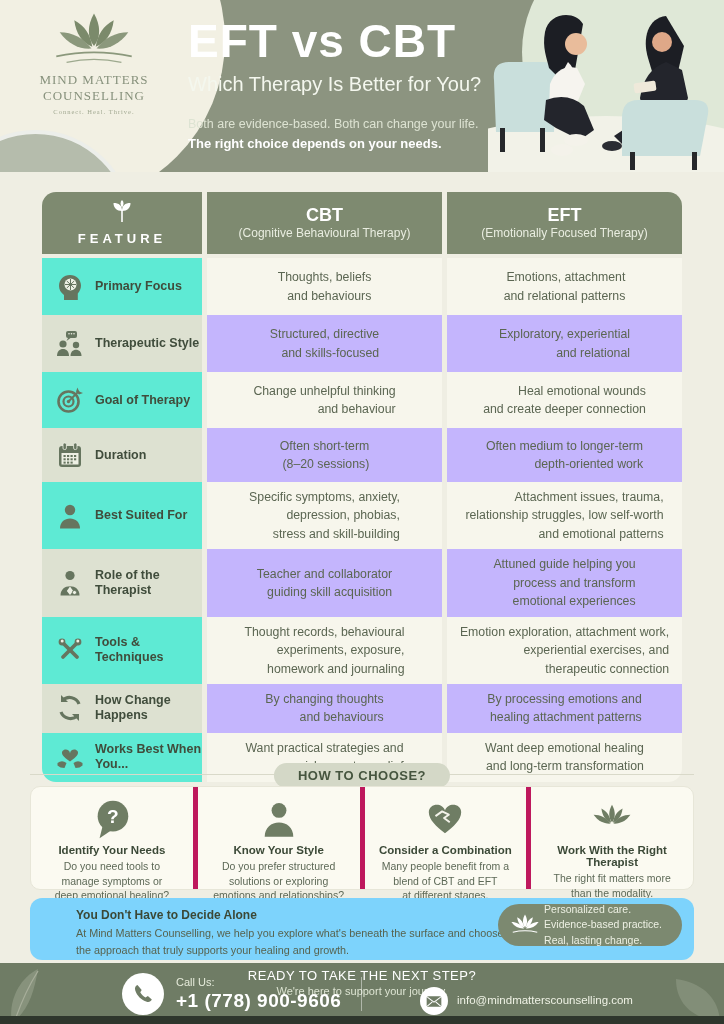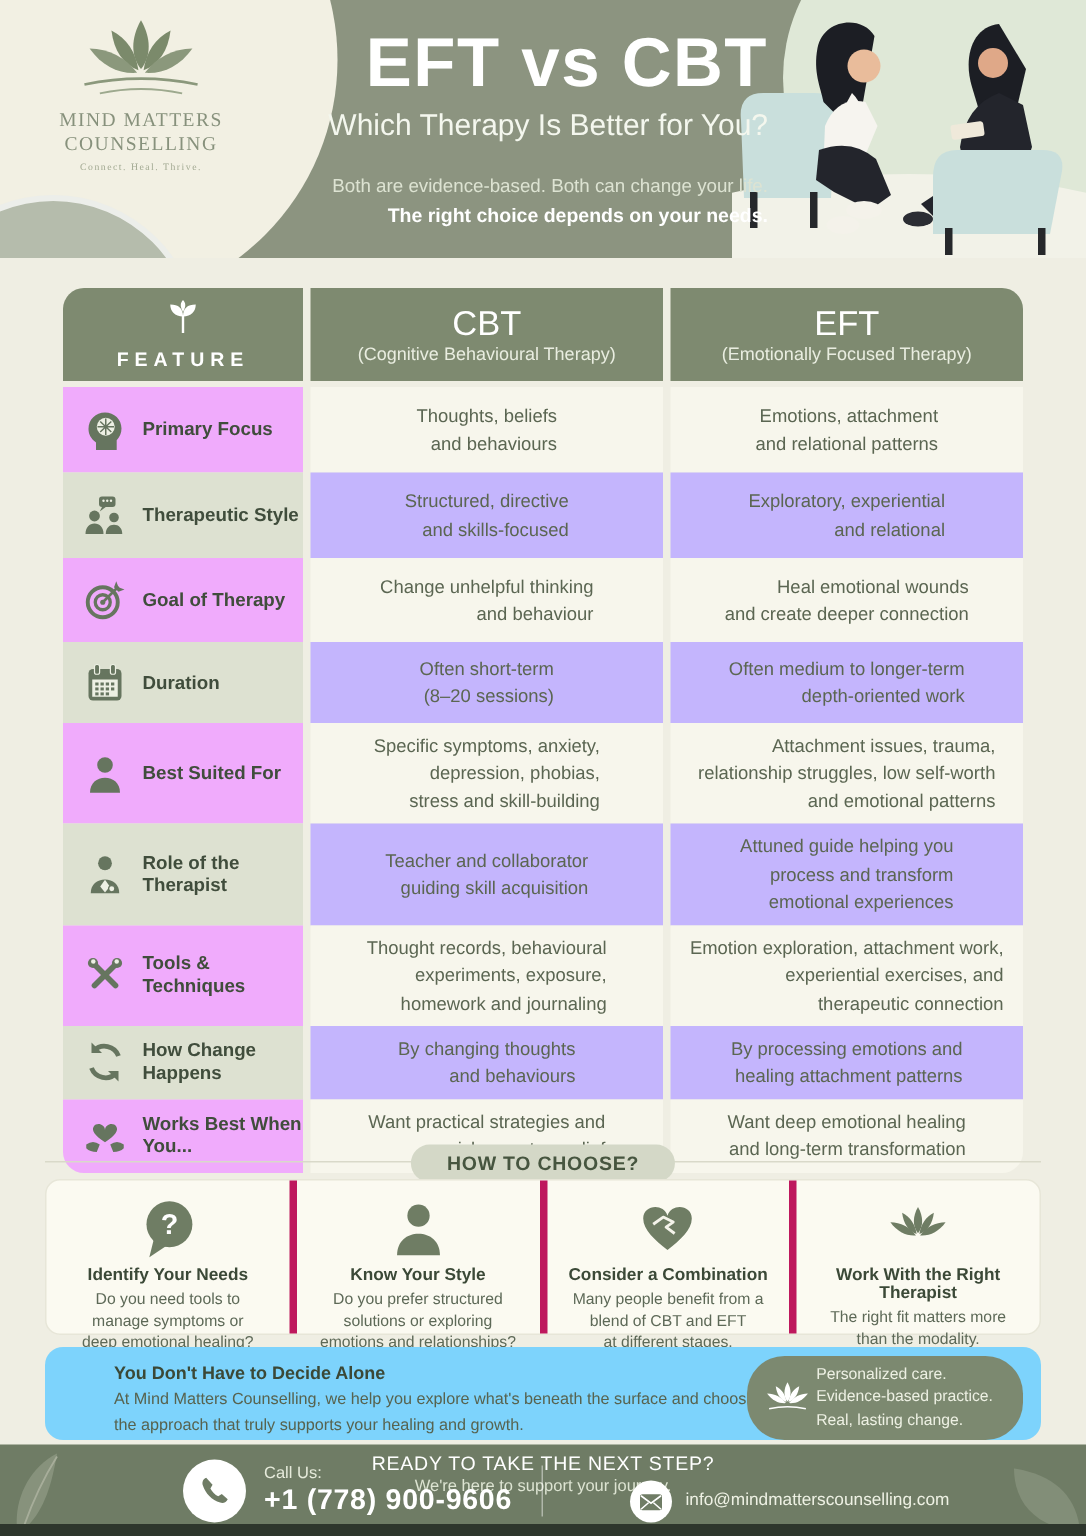--- a/index.html
+++ b/index.html
@@ -8,43 +8,43 @@
   .page { position:relative; width:724px; height:1024px; background:#efeee3; overflow:hidden; }
 
   
   .header { position:absolute; top:0; left:0; width:724px; height:172px; background:#8c9480; overflow:hidden; }
   .blob-cream { position:absolute; left:-105px; top:-125px; width:330px; height:330px; border-radius:50%; background:#f2f0e3; }
   .gray-circle { position:absolute; left:-62px; top:130px; width:195px; height:195px; border-radius:50%; background:#b5bcac; border:4px solid rgba(255,255,255,.75); }
   .logo { position:absolute; left:18px; top:10px; width:152px; text-align:center; }
   .logo svg { display:block; margin:0 auto; }
   .logo-name { font-family:"Liberation Serif","DejaVu Serif",serif; font-size:13px; letter-spacing:1px; color:#87917c; line-height:1.25; margin-top:2px; }
   .logo-tagline { font-family:"Liberation Serif","DejaVu Serif",serif; font-size:6.5px; letter-spacing:1px; color:#a2a992; margin-top:3px; }
-  .title-wrap { position:absolute; left:188px; top:14px; width:324px; text-align:right; color:#fff; }
+  .title-wrap { position:absolute; left:188px; top:14px; width:324px; text-align:left; color:#fff; }
   .main-title { font-size:46px; font-weight:900; letter-spacing:1px; }
   .sub-title { font-size:20px; font-weight:400; color:#f4f7ee; margin-top:5px; }
   .tag1 { font-size:12.5px; color:#dde3d2; margin-top:21px; }
   .tag2 { font-size:13px; font-weight:bold; color:#ffffff; margin-top:5px; }
   .illustration { position:absolute; right:0; top:0; width:236px; height:172px; }
 
   
   .tbl { position:absolute; top:192px; left:42px; width:640px; }
   .tbl-head, .tbl-body { display:grid; grid-template-columns:160px 1fr 1fr; column-gap:5px; }
   .tbl-body { margin-top:4px; }
   .th { background:#7e8a70; color:#fff; display:flex; flex-direction:column; align-items:center; justify-content:center; height:62px; }
   .th-feature { border-top-left-radius:14px; }
   .th-eft { border-top-right-radius:14px; }
   .th-feature .th-label { font-size:13px; letter-spacing:4px; font-weight:bold; margin-top:3px; }
-  .th-abbr { font-size:23px; font-weight:400; line-height:1.1;text-align:right; }
+  .th-abbr { font-size:18px; font-weight:700; line-height:1.1;text-align:right; }
   .th-full { font-size:12px; color:#e9ede0; margin-top:1px; }
   .cell { display:flex; align-items:center; }
   .fcell { gap:10px; padding-left:13px; }
   .fcell .flabel { font-size:12.5px; font-weight:bold; color:#404d3c; line-height:1.2; }
   .fcell .ic { flex:0 0 30px; display:flex; align-items:center; justify-content:center; }
   .ccell { justify-content:center; text-align:right; font-size:12.3px; color:#5b6652; line-height:1.5; white-space:pre-line; padding:6px 10px; }
-  .row-odd.fcell  { background:#f0abfc; }
+  .row-odd.fcell  { background:#5eead4; }
   .row-odd.ccell  { background:#f7f6ec; }
   .row-even.fcell { background:#dde1d1; }
   .row-even.ccell { background:#c4b5fd; }
   .h57{min-height:57px}.h56{min-height:56px}.h54{min-height:54px}.h60{min-height:60px}.h62{min-height:62px}.h48{min-height:48px}.h46{min-height:46px}
   .bl-corner { border-bottom-left-radius:14px; }
   .br-corner { border-bottom-right-radius:14px; }
 
   
   .choose-rule { position:absolute; top:774px; left:30px; width:664px; height:1px; background:#d9d9c9; }
   .choose-badge { position:absolute; top:763px; left:50%; transform:translateX(-50%); background:#d4d8c7; color:#46553f; font-size:13px; font-weight:bold; letter-spacing:.5px; padding:5px 24px; border-radius:16px; }
@@ -52,21 +52,21 @@
   .choose-item { flex:1; text-align:center; padding-top:9px; }
   .choose-item + .choose-item { border-left:5px solid #be185d; }
   .choose-icon { height:46px; display:flex; align-items:center; justify-content:center; }
   .choose-title { font-size:11.5px; font-weight:bold; color:#3b4937; margin-top:2px; }
   .choose-text { font-size:10.5px; color:#5d6957; line-height:1.4; margin-top:3px; white-space:pre-line; }
 
   
   .decide { position:absolute; top:898px; left:30px; width:664px; height:62px; background:#7dd3fc; border-radius:12px; }
   .decide-title { position:absolute; left:46px; top:10px; font-size:12px; font-weight:bold; color:#3b4836; }
   .decide-text { position:absolute; left:46px; top:27px; font-size:10.8px; color:#57634f; line-height:1.55; white-space:pre-line; }
-  .decide-pill { position:absolute; right:12px; top:6px; height:56px; background:#7c8970; border-radius:25px; display:flex; align-items:center; padding:0 20px 0 8px; }
+  .decide-pill { position:absolute; right:12px; top:6px; height:42px; background:#7c8970; border-radius:25px; display:flex; align-items:center; padding:0 20px 0 8px; }
   .pill-lotus { width:38px; height:38px; border-radius:50%; display:flex; align-items:center; justify-content:center; }
   .pill-lines { font-size:10.5px; color:#edf0e3; line-height:1.45; }
 
   
   .footer { position:absolute; top:963px; left:0; width:724px; height:53px; background:#6f7c65; overflow:visible; }
   .foot-head { position:absolute; top:5px; left:0; width:100%; text-align:center; font-size:13px; font-weight:normal; color:#fff; letter-spacing:.5px; }
   .foot-sub { position:absolute; top:22px; left:0; width:100%; text-align:center; font-size:11px; color:#dde4d2; }
   .phone-circle { position:absolute; left:122px; top:10px; width:42px; height:42px; border-radius:50%; background:#fff; display:flex; align-items:center; justify-content:center; }
   .call-label { position:absolute; left:176px; top:13px; font-size:11px; color:#e6ebdb; }
   .phone-number { position:absolute; left:176px; top:27px; font-size:19px; font-weight:bold; color:#fff; letter-spacing:.5px; }

